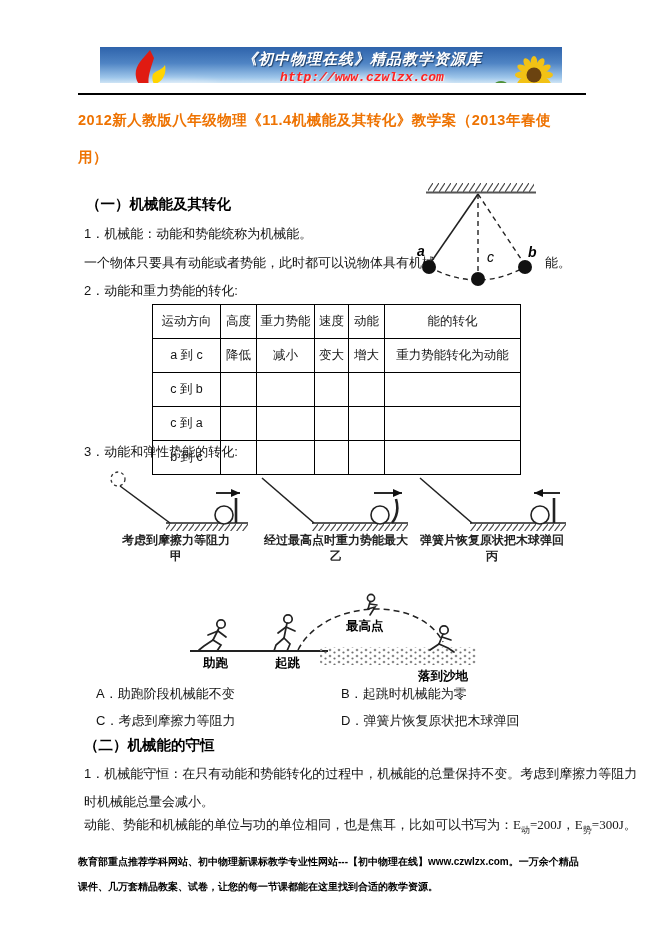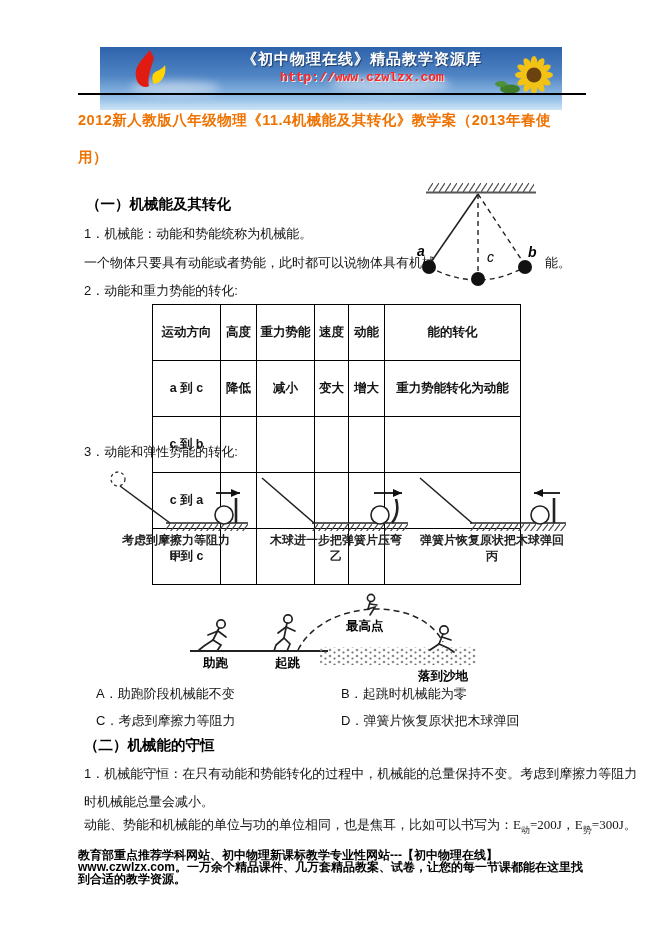--- a/index.html
+++ b/index.html
@@ -6,49 +6,50 @@
   body{
     width:661px;height:936px;background:#ffffff;position:relative;
     font-family:"Liberation Sans","DejaVu Sans",sans-serif;color:#111;
     overflow:hidden;
   }
   .abs{position:absolute;}
   .t{position:absolute;font-size:13px;color:#141414;white-space:nowrap;line-height:15px;}
   .heading{font-size:14.5px;font-weight:bold;color:#000;}
   
   .banner{
-    position:absolute;left:100px;top:47px;width:462px;height:63px;
+    position:absolute;left:100px;top:47px;width:462px;height:36px;
     background:linear-gradient(180deg,#2e63ab 0%,#4f84c4 45%,#9ec6ea 85%,#cfe4f5 100%);
     overflow:hidden;
+    font-style:italic;
   }
   .cloud{position:absolute;background:rgba(255,255,255,.45);border-radius:50%;filter:blur(4px);}
   .banner-title{
     position:absolute;left:112px;top:3px;width:300px;text-align:center;
     color:#ffffff;font-weight:bold;font-size:15px;letter-spacing:1px;
     text-shadow:1px 1px 1px #1d3d66;white-space:nowrap;
   }
   .banner-url{
     position:absolute;left:112px;top:23px;width:300px;text-align:center;
     color:#ff2222;font-weight:bold;font-size:13px;
     font-family:"Liberation Mono","DejaVu Sans Mono",monospace;
     text-shadow:1px 1px 0 #e8e8e8;white-space:nowrap;
   }
   .hrule{position:absolute;left:78px;top:93px;width:508px;height:2px;background:#000;}
   .doc-title{
     position:absolute;left:78px;top:102px;width:512px;
     color:#ee7302;font-weight:bold;font-size:14.5px;line-height:37px;letter-spacing:.5px;
   }
   
   .etable{position:absolute;left:152px;top:304px;border-collapse:collapse;font-size:12.5px;color:#141414;}
-  .etable td{border:1px solid #000;text-align:center;height:25px;padding:15px 3px;font-weight:bold;}
+  .etable td{border:1px solid #000;text-align:center;height:25px;padding:4px 3px;font-weight:normal;}
   
   .cap{position:absolute;text-align:center;font-size:12px;font-weight:bold;color:#222;white-space:nowrap;}
   .footer{
     position:absolute;left:78px;top:849px;width:509px;
-    font-size:12px;font-weight:bold;line-height:12px;color:#000;
+    font-size:10px;font-weight:bold;line-height:25px;color:#000;
   }
   .serif{font-family:"Liberation Serif","DejaVu Serif",serif;}
   sub{font-size:9px;}
   svg{position:absolute;overflow:visible;}
   svg text{font-family:"Liberation Sans","DejaVu Sans",sans-serif;}
 </style>
 </head>
 <body>
 
 <div class="abs" style="left:0;top:0;width:661px;height:936px;">
@@ -203,21 +204,21 @@
     <line x1="4" y1="10" x2="56" y2="55" stroke="#222" stroke-width="1.5"></line>
     <line x1="54" y1="55" x2="150" y2="55" stroke="#222" stroke-width="1.5"></line>
     <rect x="54" y="55" width="96" height="8" fill="url(#hg2)"></rect>
     <circle cx="122" cy="47" r="9" fill="#fff" stroke="#222" stroke-width="1.6"></circle>
     <path d="M134,55 Q142,45 138,31" fill="none" stroke="#222" stroke-width="2.6"></path>
     <g stroke="#111" fill="#111">
       <line x1="116" y1="25" x2="144" y2="25" stroke-width="1.8"></line>
       <polygon points="144,25 135,21 135,29" stroke="none"></polygon>
     </g>
   </svg>
-  <div class="cap" style="left:256px;top:532px;width:160px;">木球进一步把弹簧片压弯</div>
+  <div class="cap" style="left:256px;top:532px;width:160px;">经过最高点时重力势能最大</div>
   <div class="cap" style="left:256px;top:548px;width:160px;">乙</div>
 
   <svg width="156" height="66" viewBox="0 0 156 66" style="left:416px;top:468px;">
     <defs>
       <pattern id="hg3" width="6" height="8" patternUnits="userSpaceOnUse">
         <line x1="0" y1="8" x2="6" y2="0" stroke="#444" stroke-width="1.1"></line>
       </pattern>
     </defs>
     <line x1="4" y1="10" x2="56" y2="55" stroke="#222" stroke-width="1.5"></line>
     <line x1="54" y1="55" x2="150" y2="55" stroke="#222" stroke-width="1.5"></line>

